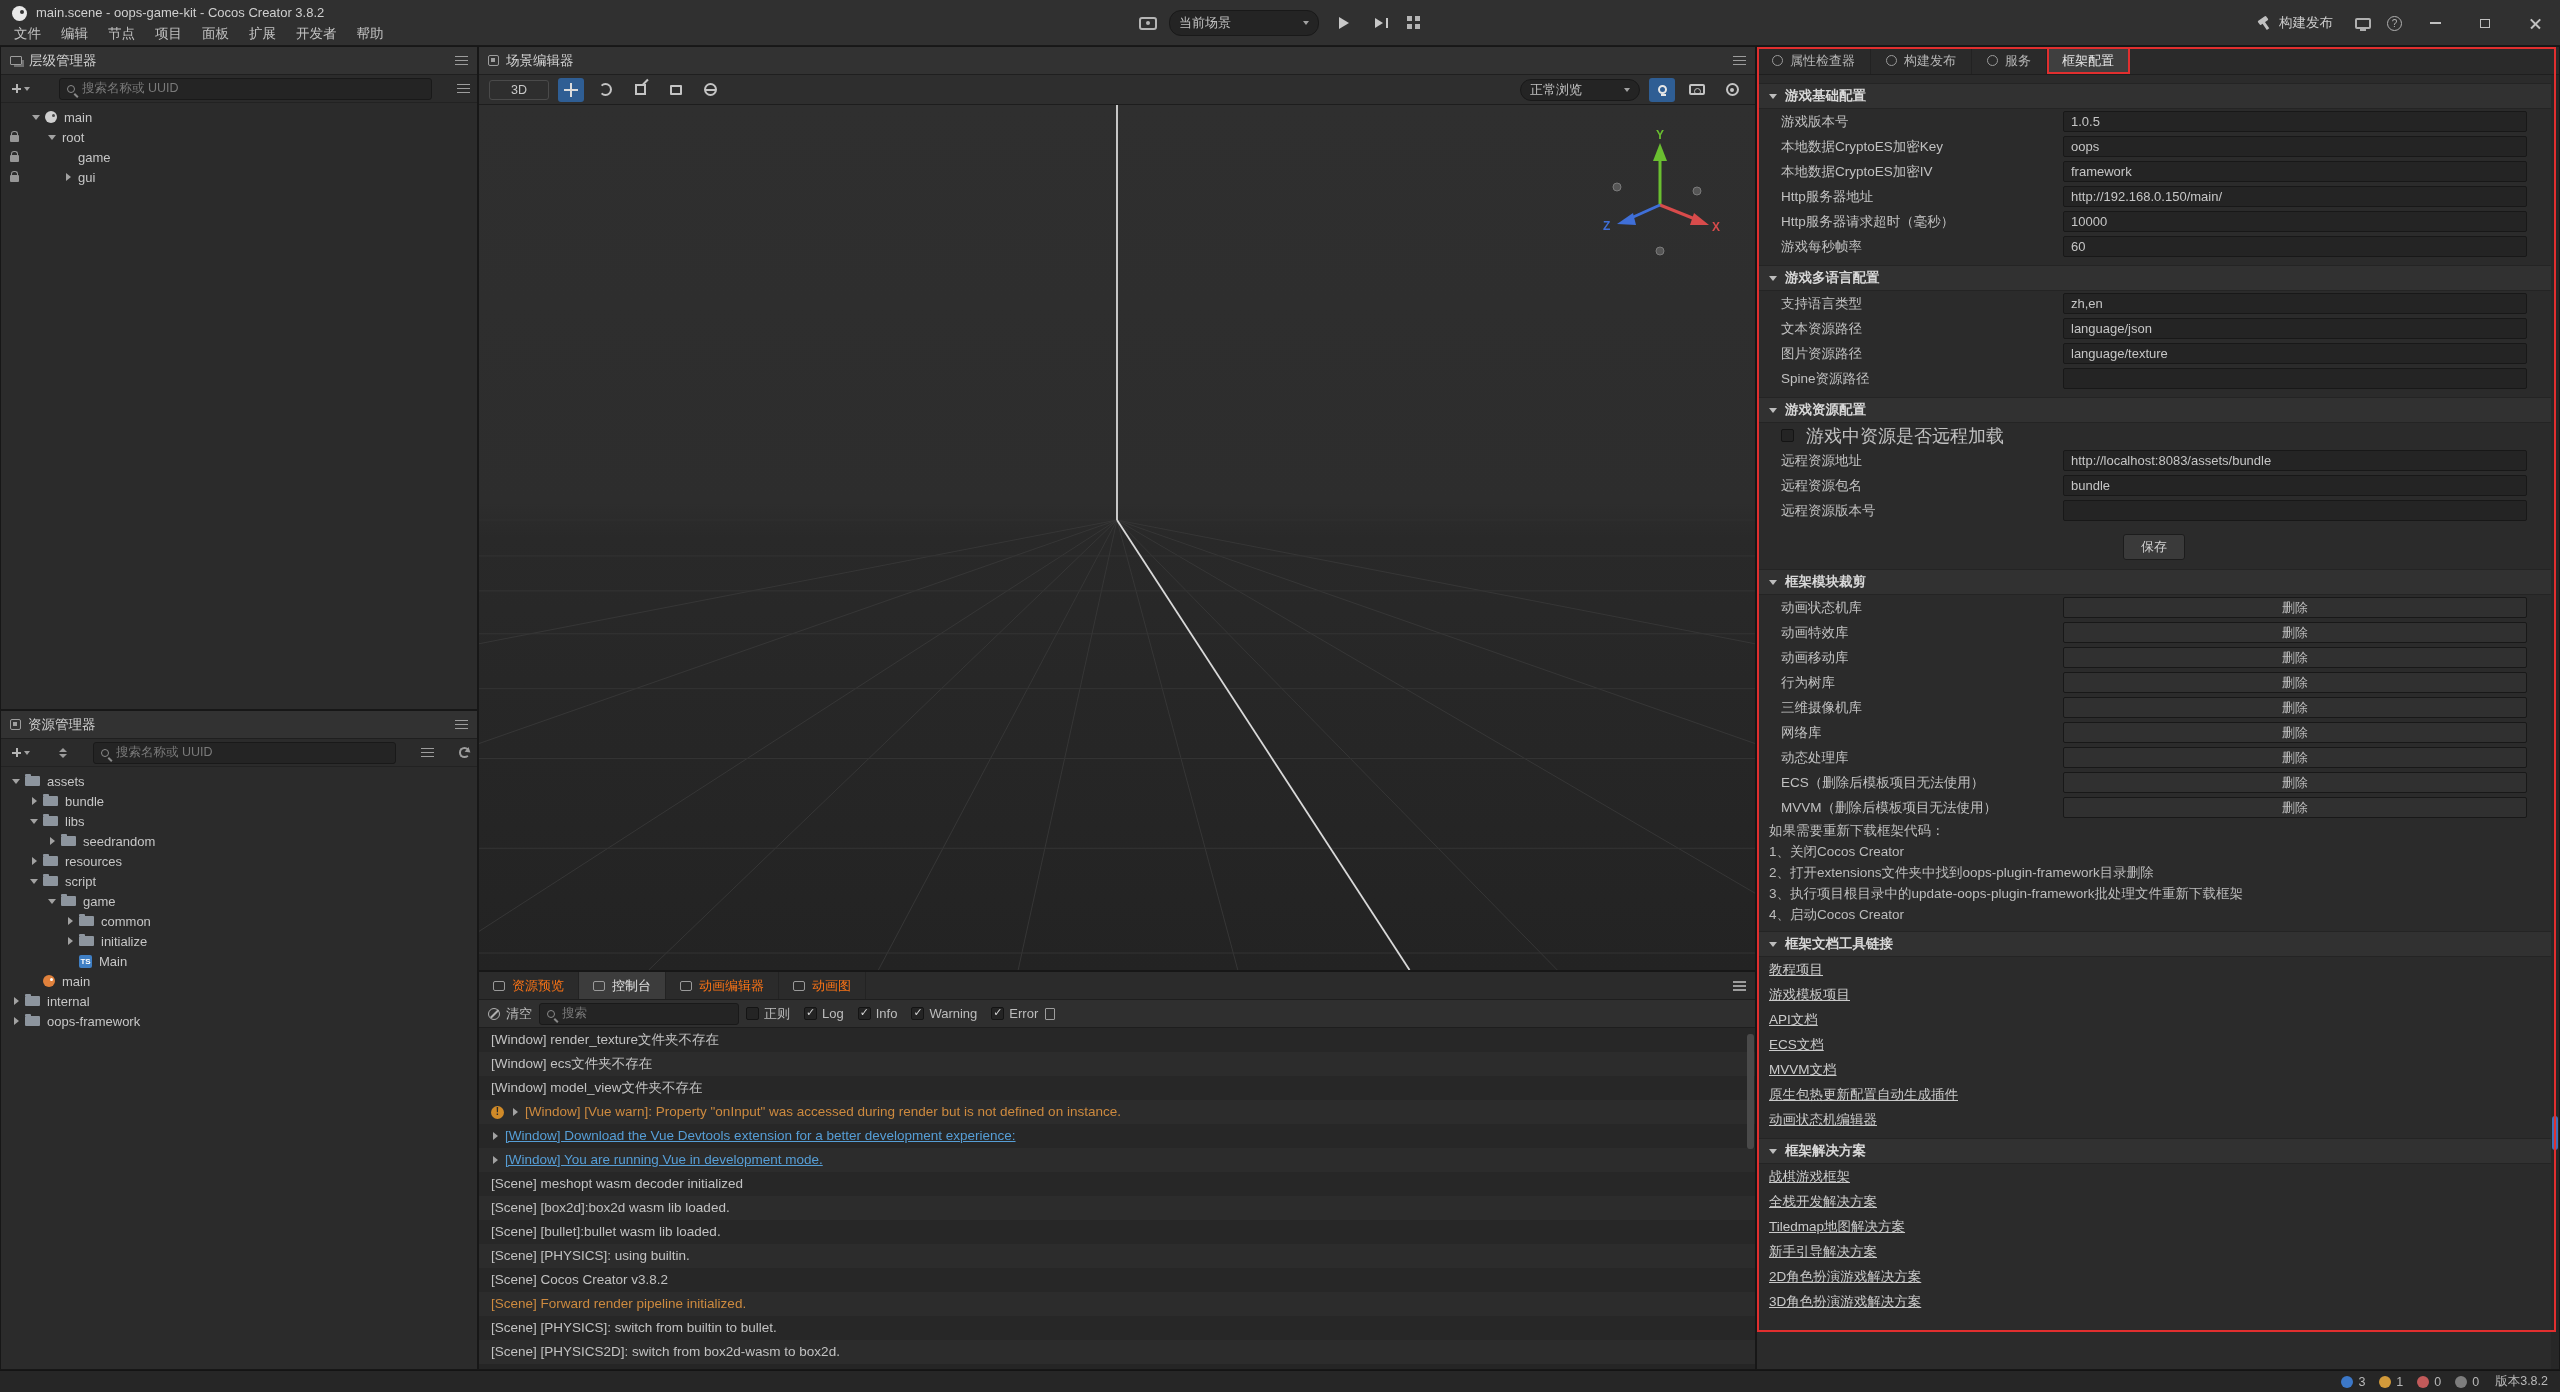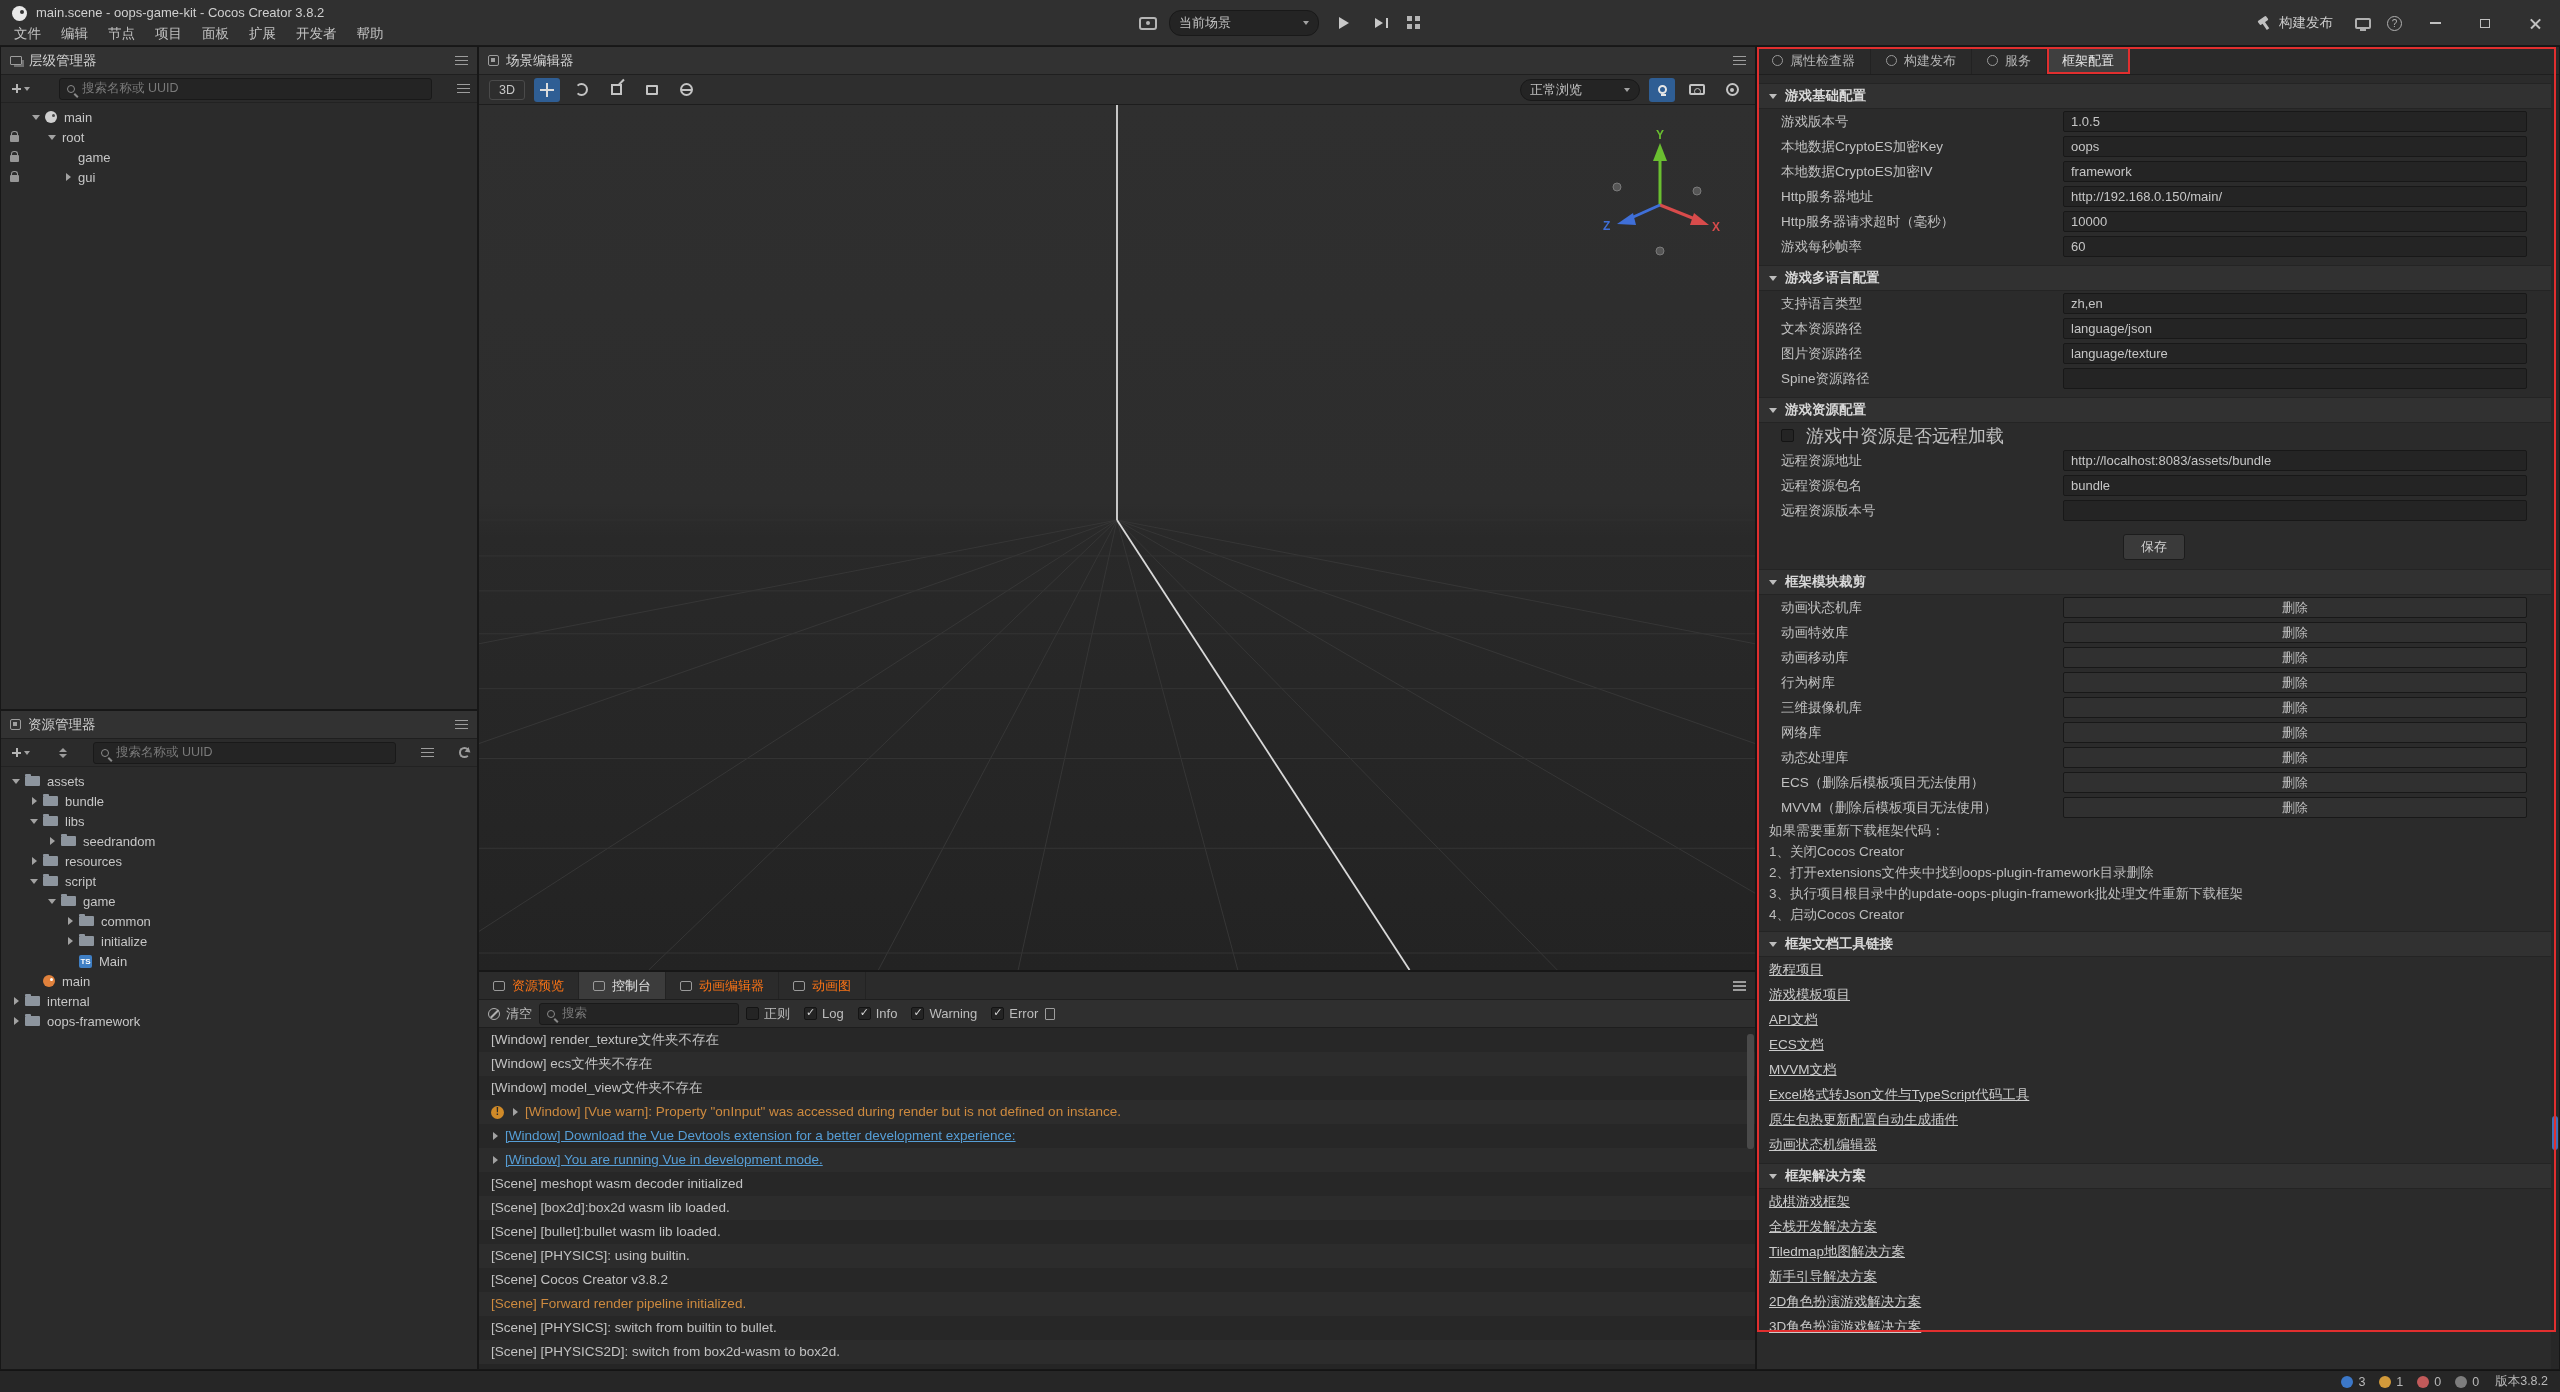--- a/index.html
+++ b/index.html
@@ -97,21 +97,21 @@
 
   
   #hierarchy-panel{left:0;top:46px;width:478px;height:664px}
   #assets-panel{left:0;top:710px;width:478px;height:660px}
   #scene-panel{left:478px;top:46px;width:1278px;height:925px}
   #console-panel{left:478px;top:971px;width:1278px;height:399px;background:#262626}
   #inspector-panel{left:1756px;top:46px;width:804px;height:1324px}
 
   
   .scene-toolbar{height:30px;display:flex;align-items:center;gap:9px;padding:0 10px;background:#2e2e2e;border-bottom:1px solid #1d1d1d}
-  .mode-btn{padding:2px 9px;border:1px solid #4a4a4a;border-radius:3px;font-size:12.5px;color:#c8c8c8}
+  .mode-btn{padding:2px 21px;border:1px solid #4a4a4a;border-radius:3px;font-size:12.5px;color:#c8c8c8}
   .tool-btn{height:24px;min-width:26px;display:flex;align-items:center;justify-content:center;border-radius:3px}
   .tool-btn.active{background:#2f5e94}
   .icon-move{position:relative;width:14px;height:14px}
   .icon-move::before{content:"";position:absolute;left:0;top:6px;width:14px;height:2px;background:#dcdcdc}
   .icon-move::after{content:"";position:absolute;left:6px;top:0;width:2px;height:14px;background:#dcdcdc}
   .icon-rotate{width:13px;height:13px;border:2px solid #c4c4c4;border-radius:50%;border-left-color:transparent}
   .icon-scale-t{width:11px;height:11px;border:2px solid #c4c4c4;position:relative}
   .icon-scale-t::after{content:"";position:absolute;right:-5px;top:-5px;width:7px;height:2px;background:#c4c4c4;transform:rotate(-45deg)}
   .icon-rect-t{width:12px;height:10px;border:2px solid #c4c4c4;border-radius:1px}
   .icon-globe-t{width:13px;height:13px;border:2px solid #c4c4c4;border-radius:50%;position:relative}
@@ -780,23 +780,20 @@
         <div class="link-row">
           <span class="link">API文档</span>
         </div>
         <div class="link-row">
           <span class="link">ECS文档</span>
         </div>
         <div class="link-row">
           <span class="link">MVVM文档</span>
         </div>
         <div class="link-row">
-          <span class="link">Excel格式转Json文件与TypeScript代码工具</span>
-        </div>
-        <div class="link-row">
           <span class="link">原生包热更新配置自动生成插件</span>
         </div>
         <div class="link-row">
           <span class="link">动画状态机编辑器</span>
         </div>
         <div class="section-header">
           <span class="tri down dim"></span>
           <span class="section-title">框架解决方案</span>
         </div>
         <div class="link-row">

